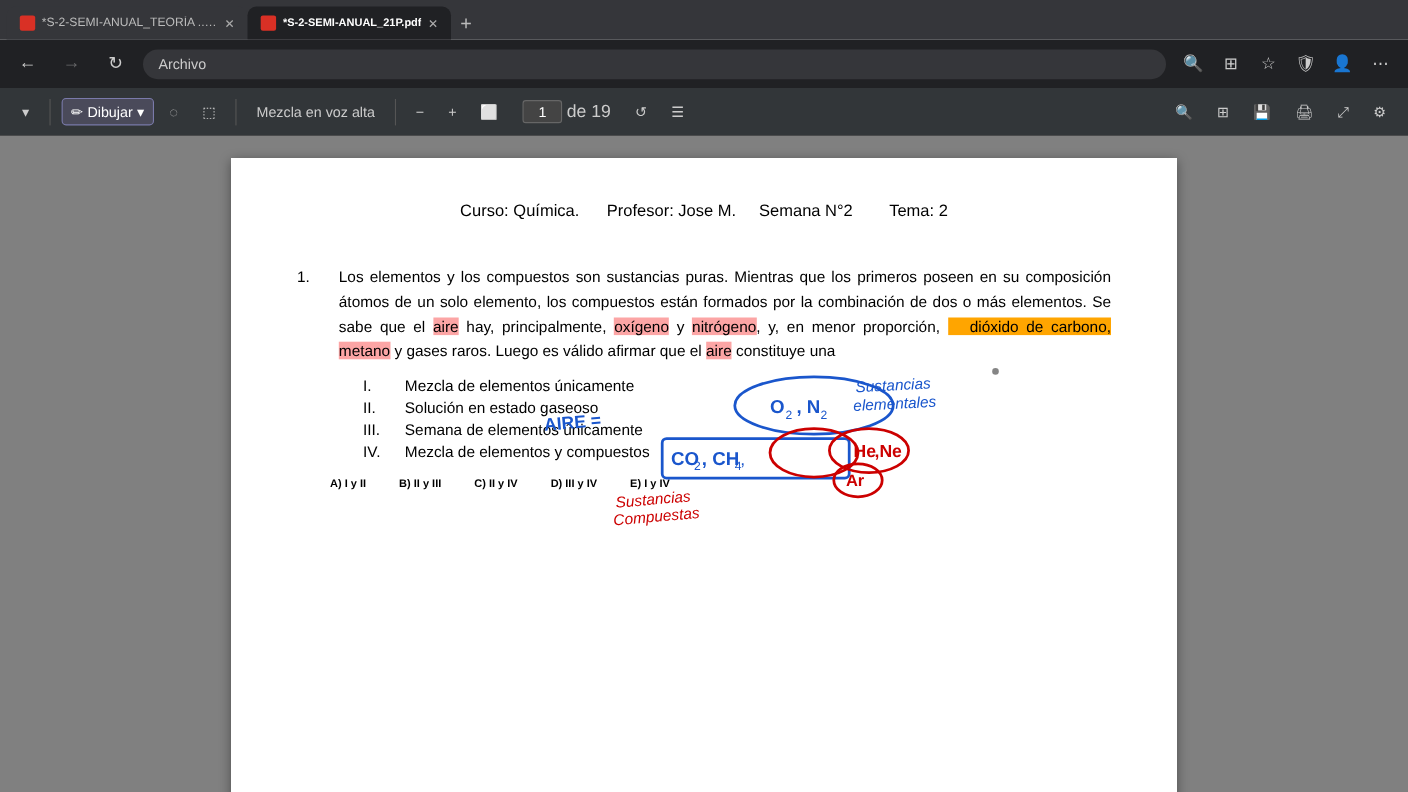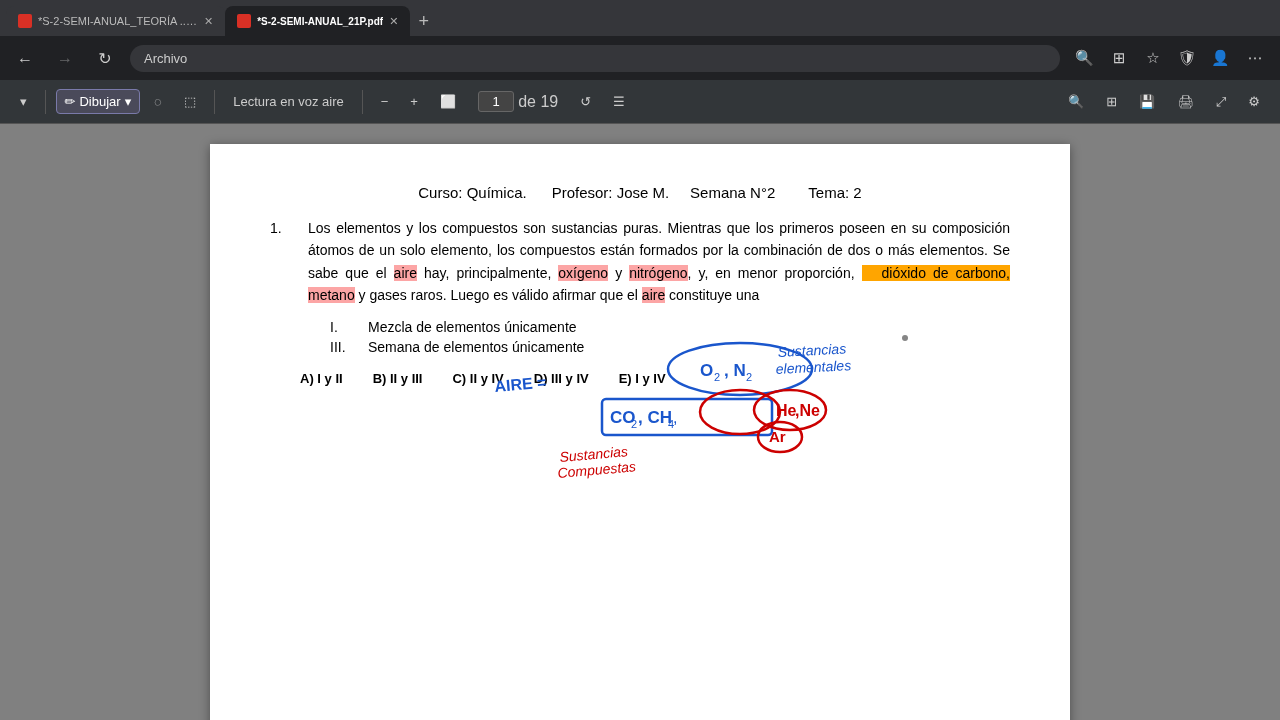--- a/index.html
+++ b/index.html
@@ -29,29 +29,29 @@
     .pdf-nav { display: flex; align-items: center; gap: 4px; margin: 0 8px; }
     .pdf-page-input { background: #444; border: 1px solid #666; color: #fff; width: 36px; text-align: center; font-size: 13px; padding: 2px 4px; border-radius: 3px; }
     .pdf-page-total { color: #ccc; font-size: 16px; }
     .spacer { flex: 1; }
 
     
     .pdf-content-area { background: #808080; display: flex; justify-content: center; padding: 20px; height: calc(720px - 36px - 44px - 44px); overflow-y: auto; }
     .pdf-page { background: #fff; width: 860px; min-height: 600px; padding: 40px 60px; position: relative; box-shadow: 0 2px 10px rgba(0,0,0,0.4); }
 
     
-    .pdf-header { text-align: center; font-size: 15px; margin-bottom: 16px; color: #000; }
+    .pdf-header { text-align: center; font-size: 15px; margin-bottom: 40px; color: #000; }
     .question-block { margin-bottom: 20px; }
     .question-text { font-size: 14px; color: #000; line-height: 1.6; text-align: justify; margin-bottom: 12px; }
     .highlight-yellow { background: #fca5a5; }
     .highlight-orange { background: #ffa500; padding-left: 20px; }
     .options-list { list-style: none; margin: 0 0 16px 60px; }
     .options-list li { font-size: 14px; color: #000; margin-bottom: 4px; display: flex; gap: 8px; }
     .options-list li .roman { min-width: 30px; }
-    .answers-row { display: flex; gap: 30px; margin-left: 30px; font-size: 13px; font-weight: bold; color: #000; margin-top: 8px; }
+    .answers-row { display: flex; gap: 30px; margin-left: 30px; font-size: 10px; font-weight: bold; color: #000; margin-top: 8px; }
 
     
     .annotations { position: absolute; top: 0; left: 0; width: 100%; height: 100%; pointer-events: none; }
   </style>
 </head>
 <body>
 
 <div>
 
   <div class="tab-bar">
@@ -90,21 +90,21 @@
     <div class="divider"></div>
     <button class="pdf-tool-btn active">
       <span>✏</span>
       <span>Dibujar</span>
       <span>▾</span>
     </button>
     <button class="pdf-tool-btn">◌</button>
     <button class="pdf-tool-btn">⬚</button>
     <div class="divider"></div>
     <button class="pdf-tool-btn">
-      <span>Lectura en voz aire</span>
+      <span>Mezcla en voz alta</span>
     </button>
     <div class="divider"></div>
     <button class="pdf-tool-btn">−</button>
     <button class="pdf-tool-btn">+</button>
     <button class="pdf-tool-btn">⬜</button>
     <div class="pdf-nav">
       <input class="pdf-page-input" type="text" value="1" style="">
       <span class="pdf-page-total">de 19</span>
     </div>
     <button class="pdf-tool-btn">↺</button>
@@ -138,22 +138,30 @@
             Los elementos y los compuestos son sustancias puras. Mientras que los primeros poseen en su composición átomos de un solo elemento, los compuestos están formados por la combinación de dos o más elementos. Se sabe que el <span class="highlight-yellow">aire</span> hay, principalmente, <span class="highlight-yellow">oxígeno</span> y <span class="highlight-yellow">nitrógeno</span>, y, en menor proporción, <span class="highlight-orange">dióxido de carbono,</span> <span class="highlight-yellow">metano</span> y gases raros. Luego es válido afirmar que el <span class="highlight-yellow">aire</span> constituye una
           </span>
         </div>
 
         <ul class="options-list">
           <li>
             <span class="roman">I.</span>
             <span>Mezcla de elementos únicamente</span>
           </li>
           <li>
+            <span class="roman">II.</span>
+            <span>Solución en estado gaseoso</span>
+          </li>
+          <li>
             <span class="roman">III.</span>
             <span>Semana de elementos únicamente</span>
+          </li>
+          <li>
+            <span class="roman">IV.</span>
+            <span>Mezcla de elementos y compuestos</span>
           </li>
         </ul>
 
         <div class="answers-row">
           <span>A) I y II</span>
           <span>B) II y III</span>
           <span>C) II y IV</span>
           <span>D) III y IV</span>
           <span>E) I y IV</span>
         </div>

